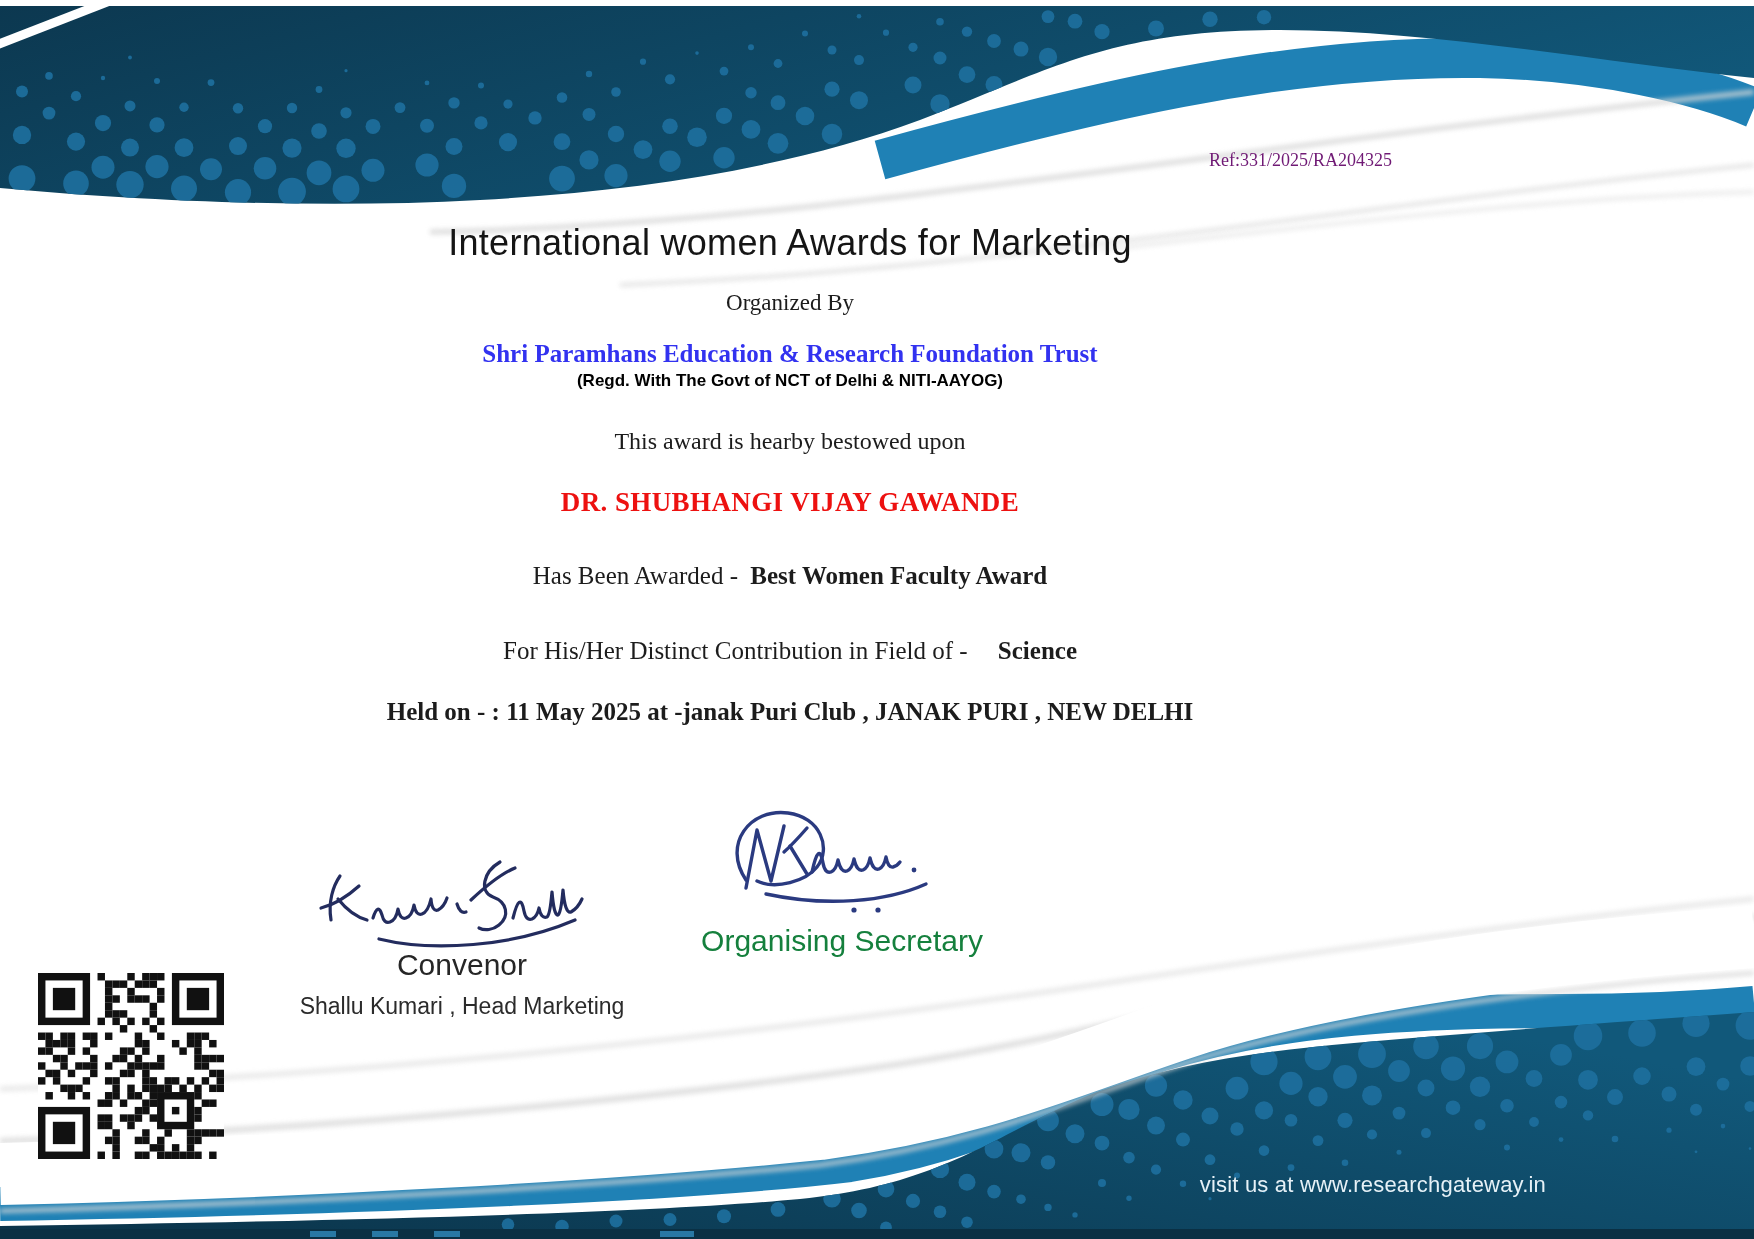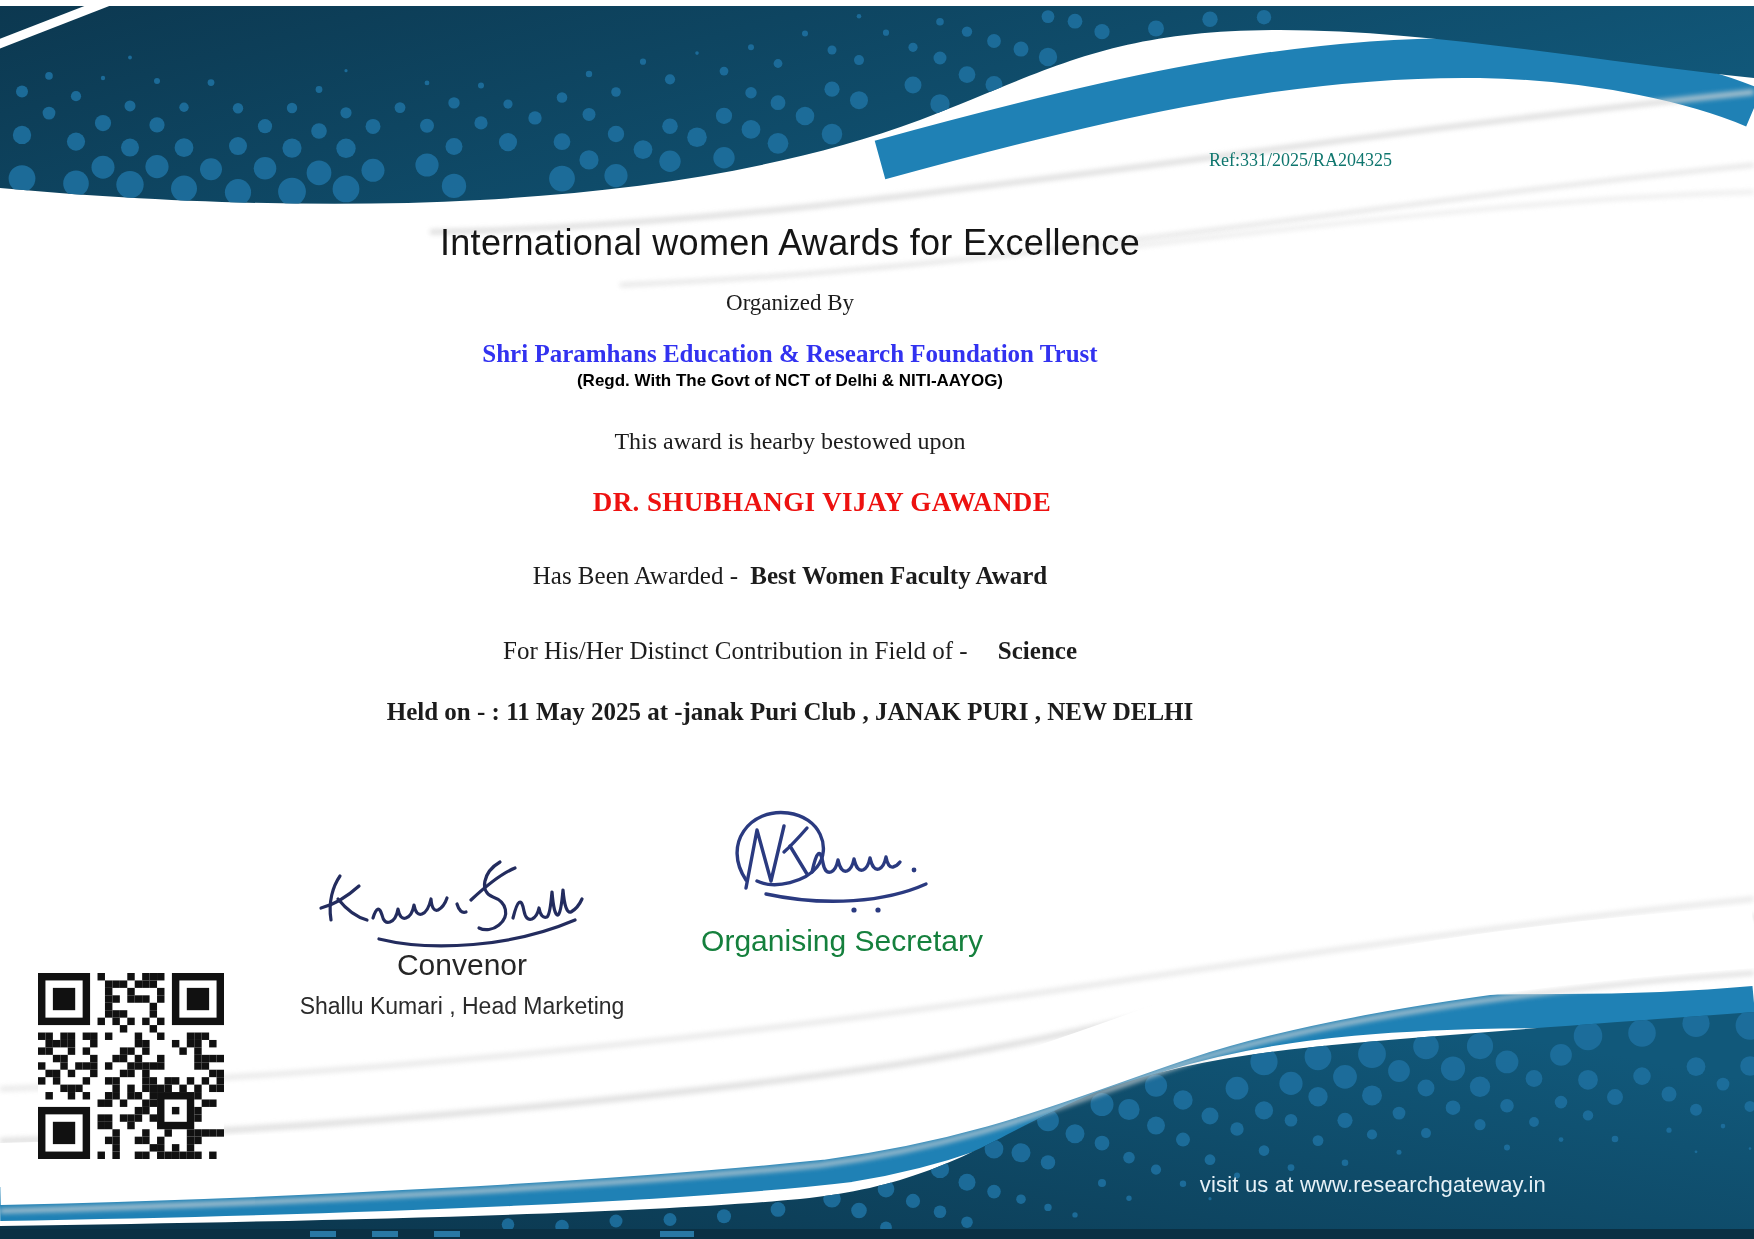--- a/index.html
+++ b/index.html
@@ -5,27 +5,27 @@
   html,body{margin:0;padding:0;background:#ffffff;}
   .stage{
     position:relative;width:1754px;height:1239px;overflow:hidden;background:#ffffff;
     outline:1px solid #dcdcdc;
     font-family:"Liberation Serif", serif;
   }
   svg.deco{position:absolute;left:0;pointer-events:none;}
   #deco-top{top:0;}
   #deco-bottom{bottom:0;}
   .line{position:absolute;left:0;width:1580px;text-align:center;color:#1c1c1c;white-space:nowrap;}
-  .ref{position:absolute;top:150px;right:362px;font-size:18px;color:#0f766e;font-family:"Liberation Serif",serif;}
+  .ref{position:absolute;top:150px;right:362px;font-size:18px;color:#701a75;font-family:"Liberation Serif",serif;}
   .title{top:222px;font-family:"Liberation Sans",sans-serif;font-size:36px;letter-spacing:.3px;color:#151515;}
   .organized{top:290px;font-size:23px;}
   .orgname{top:340px;font-size:25px;font-weight:bold;}
   .regd{top:371px;font-family:"Liberation Sans",sans-serif;font-size:17px;font-weight:bold;color:#000000;}
   .bestow{top:428px;font-size:24px;}
-  .recipient{top:487px;font-size:27px;font-weight:bold;letter-spacing:.4px;padding-left:32px;}
+  .recipient{top:487px;font-size:27px;font-weight:bold;letter-spacing:.4px;}
   .awarded{top:562px;font-size:25px;}
   .awarded b{margin-left:6px;}
   .field{top:637px;font-size:25px;}
   .field b{margin-left:24px;}
   .event{top:698px;font-size:25px;font-weight:bold;}
   .sig-block{position:absolute;width:340px;text-align:center;font-family:"Liberation Sans",sans-serif;color:#222;}
   .sig-block svg{display:block;margin:0 auto;}
   #sig-left{left:292px;top:846px;}
   #sig-right{left:672px;top:800px;}
   .sig-title{font-size:30px;margin-top:-2px;color:#262626;}
@@ -294,21 +294,21 @@
     <g fill="#2f85b5" opacity="0.85">
       <rect x="310" y="352" width="26" height="6"></rect>
         <rect x="372" y="352" width="26" height="6"></rect>
       <rect x="434" y="352" width="26" height="6"></rect>
         <rect x="660" y="352" width="34" height="6"></rect>
     </g>
   </svg>
 
   <div class="ref">Ref:331/2025/RA204325</div>
 
-  <div class="line title">International women Awards for Excellence</div>
+  <div class="line title">International women Awards for Marketing</div>
   <div class="line organized">Organized By</div>
   <div class="line orgname" style="color: rgb(50, 50, 240);">Shri Paramhans Education &amp; Research Foundation Trust</div>
   <div class="line regd">(Regd. With The Govt of NCT of Delhi &amp; NITI-AAYOG)</div>
   <div class="line bestow">This award is hearby bestowed upon</div>
   <div class="line recipient" style="color: rgb(237, 17, 16);">DR. SHUBHANGI VIJAY GAWANDE</div>
   <div class="line awarded">
     <span>Has Been Awarded -</span>
     <b>Best Women Faculty Award</b>
   </div>
   <div class="line field">

